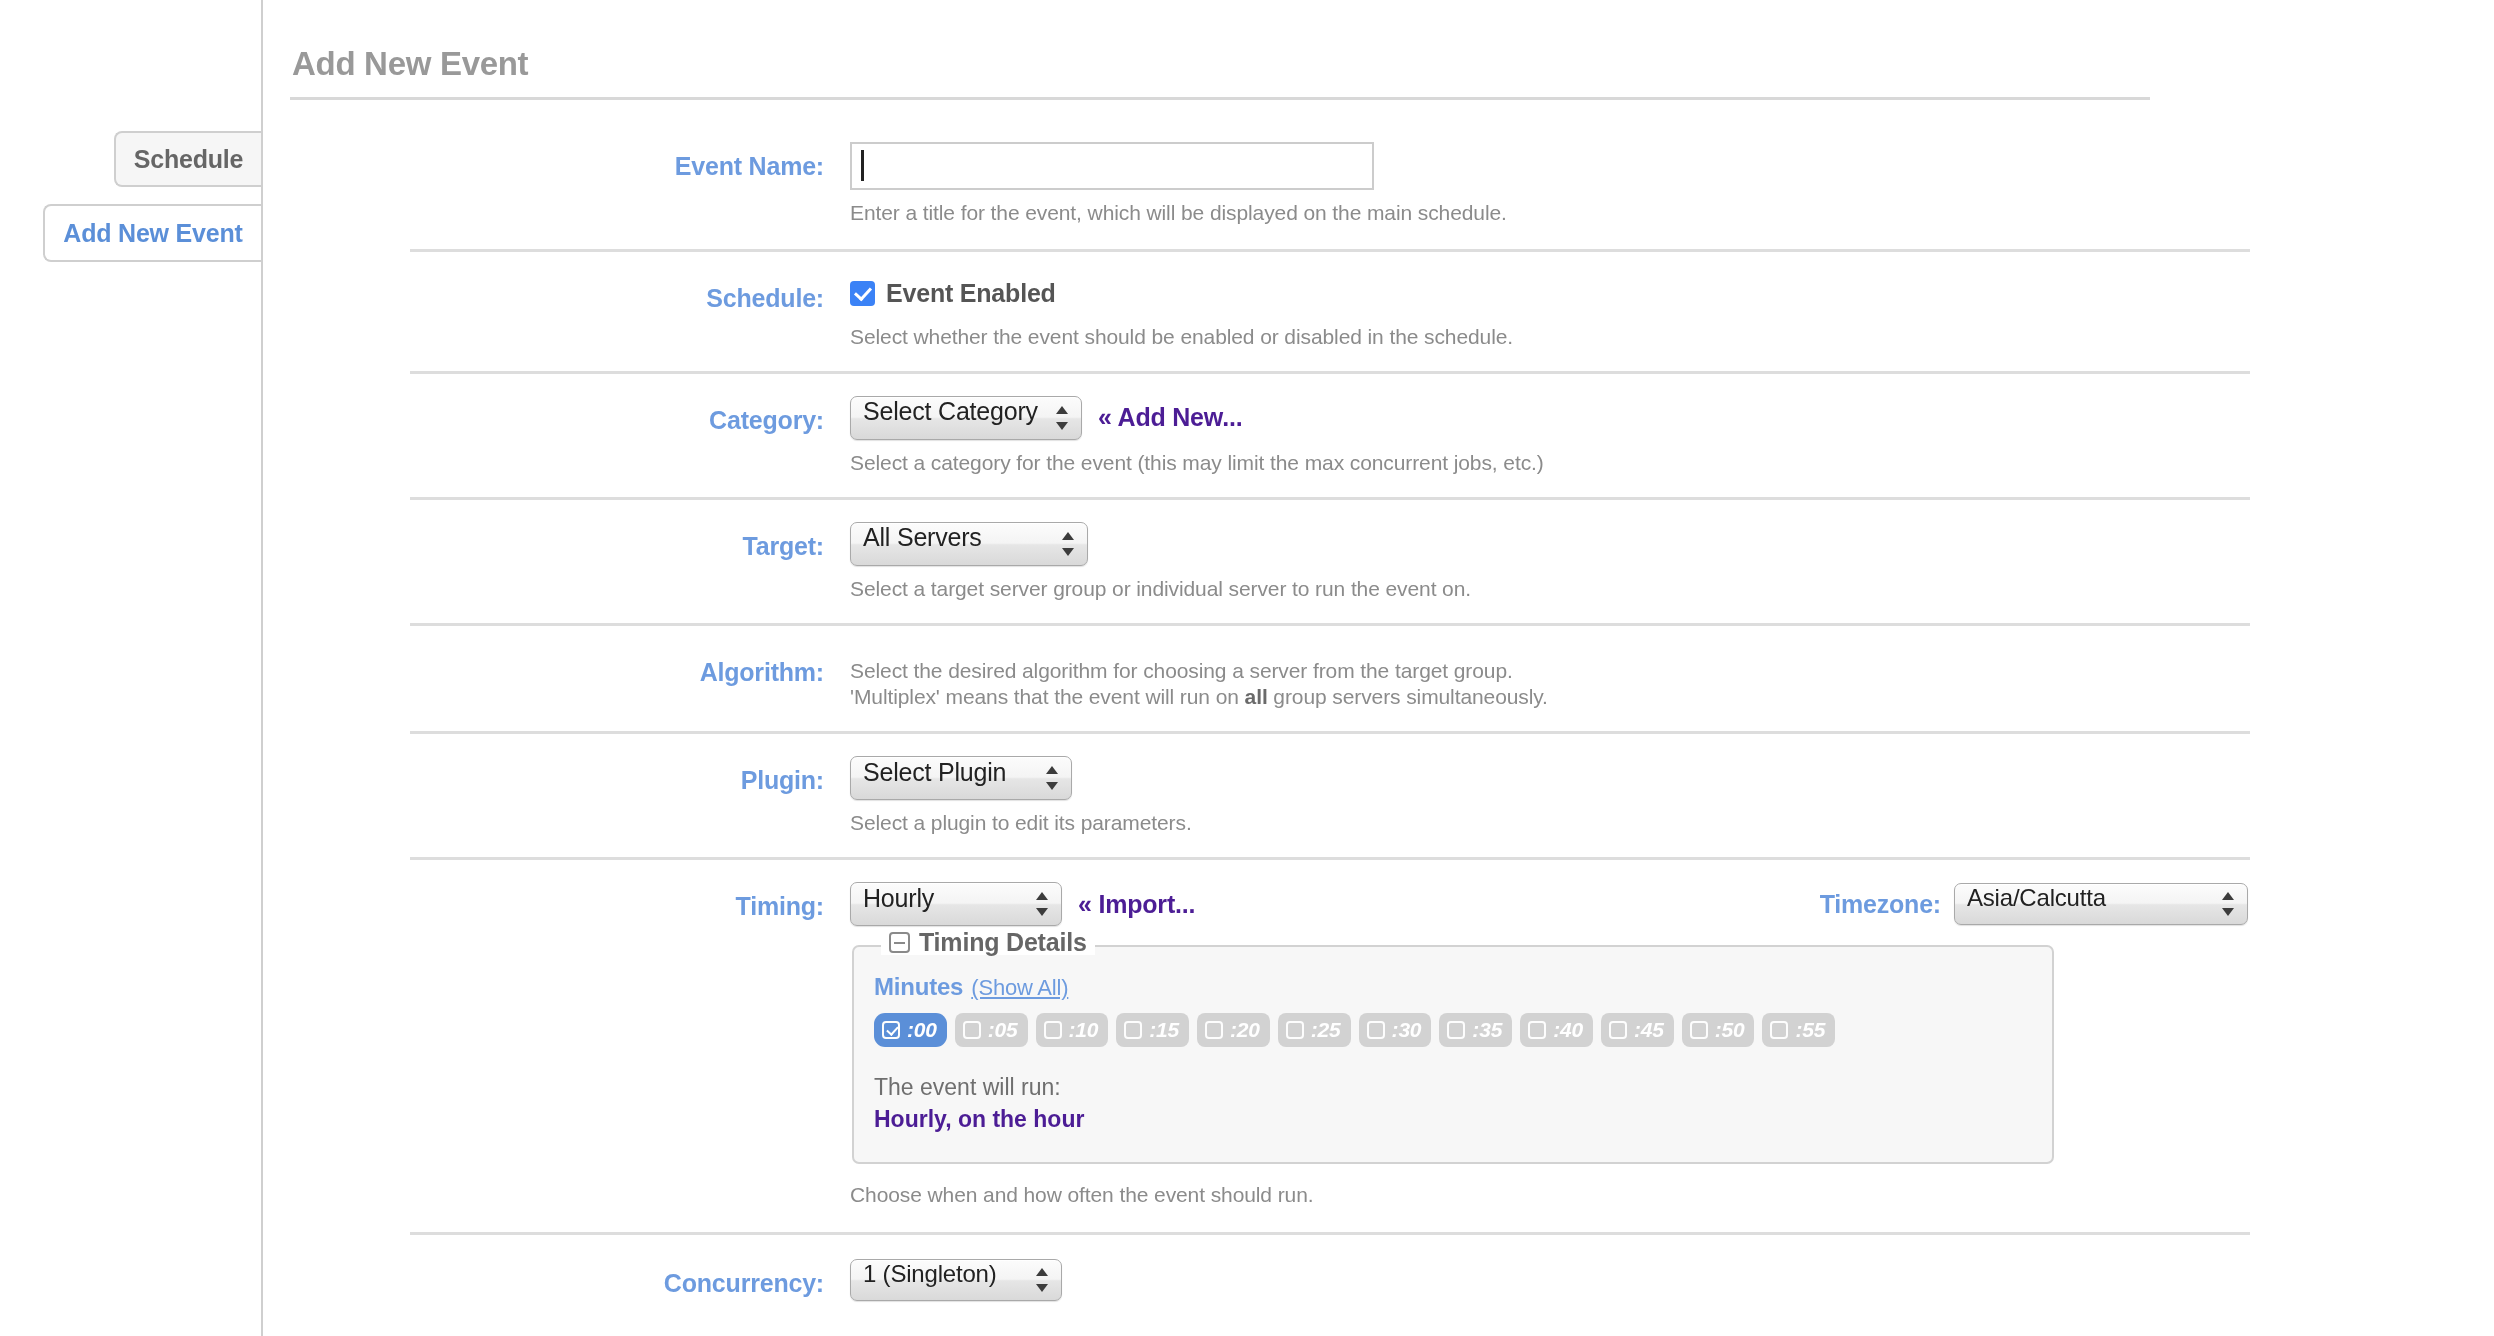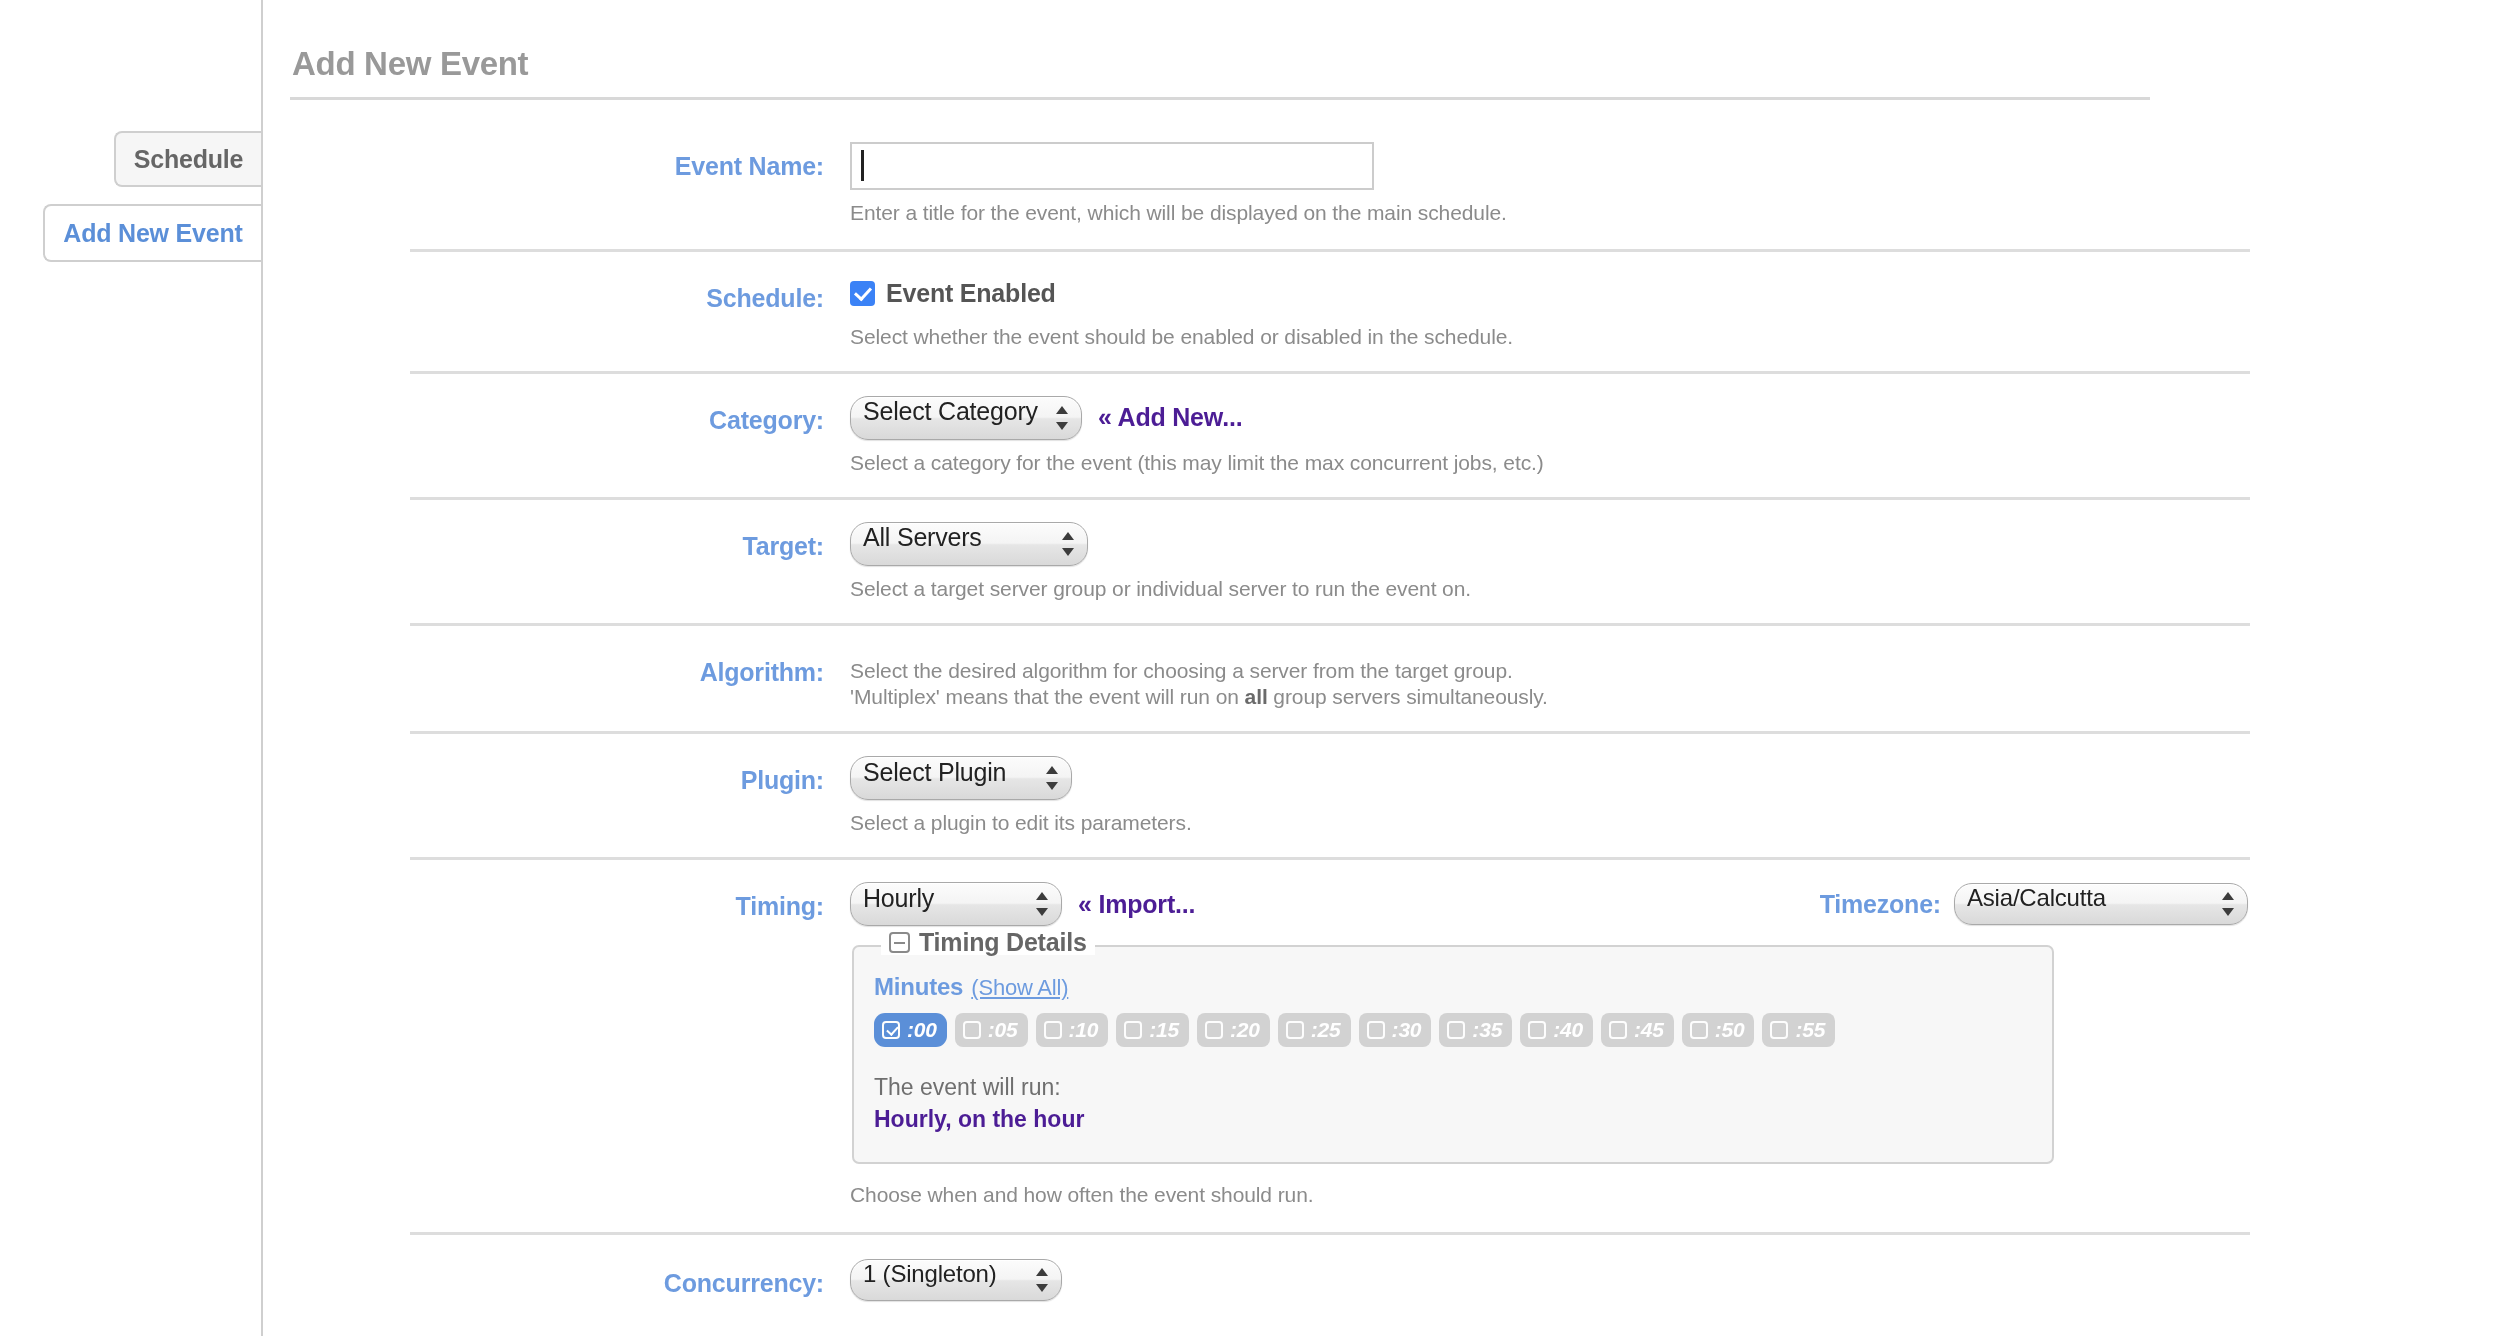--- a/index.html
+++ b/index.html
@@ -175,21 +175,21 @@
   .input-wrap { position: relative; display: inline-block; }
 
   
   .sel {
     position: relative;
     display: inline-flex;
     align-items: center;
     height: 44px;
     box-sizing: border-box;
     border: 1px solid #a9a9a9;
-    border-radius: 18px;
+    border-radius: 7px;
     background: linear-gradient(to bottom, #fcfcfc 0%, #f4f4f4 48%, #e6e6e6 52%, #d9d9d9 100%);
     box-shadow: 0 1px 1px rgba(0,0,0,0.12), inset 0 1px 0 #ffffff;
     padding: 0 38px 12px 12px;
     font-size: 25px;
     color: #222;
     letter-spacing: -0.2px;
     white-space: nowrap;
   }
   .sel .arrows {
     position: absolute;

